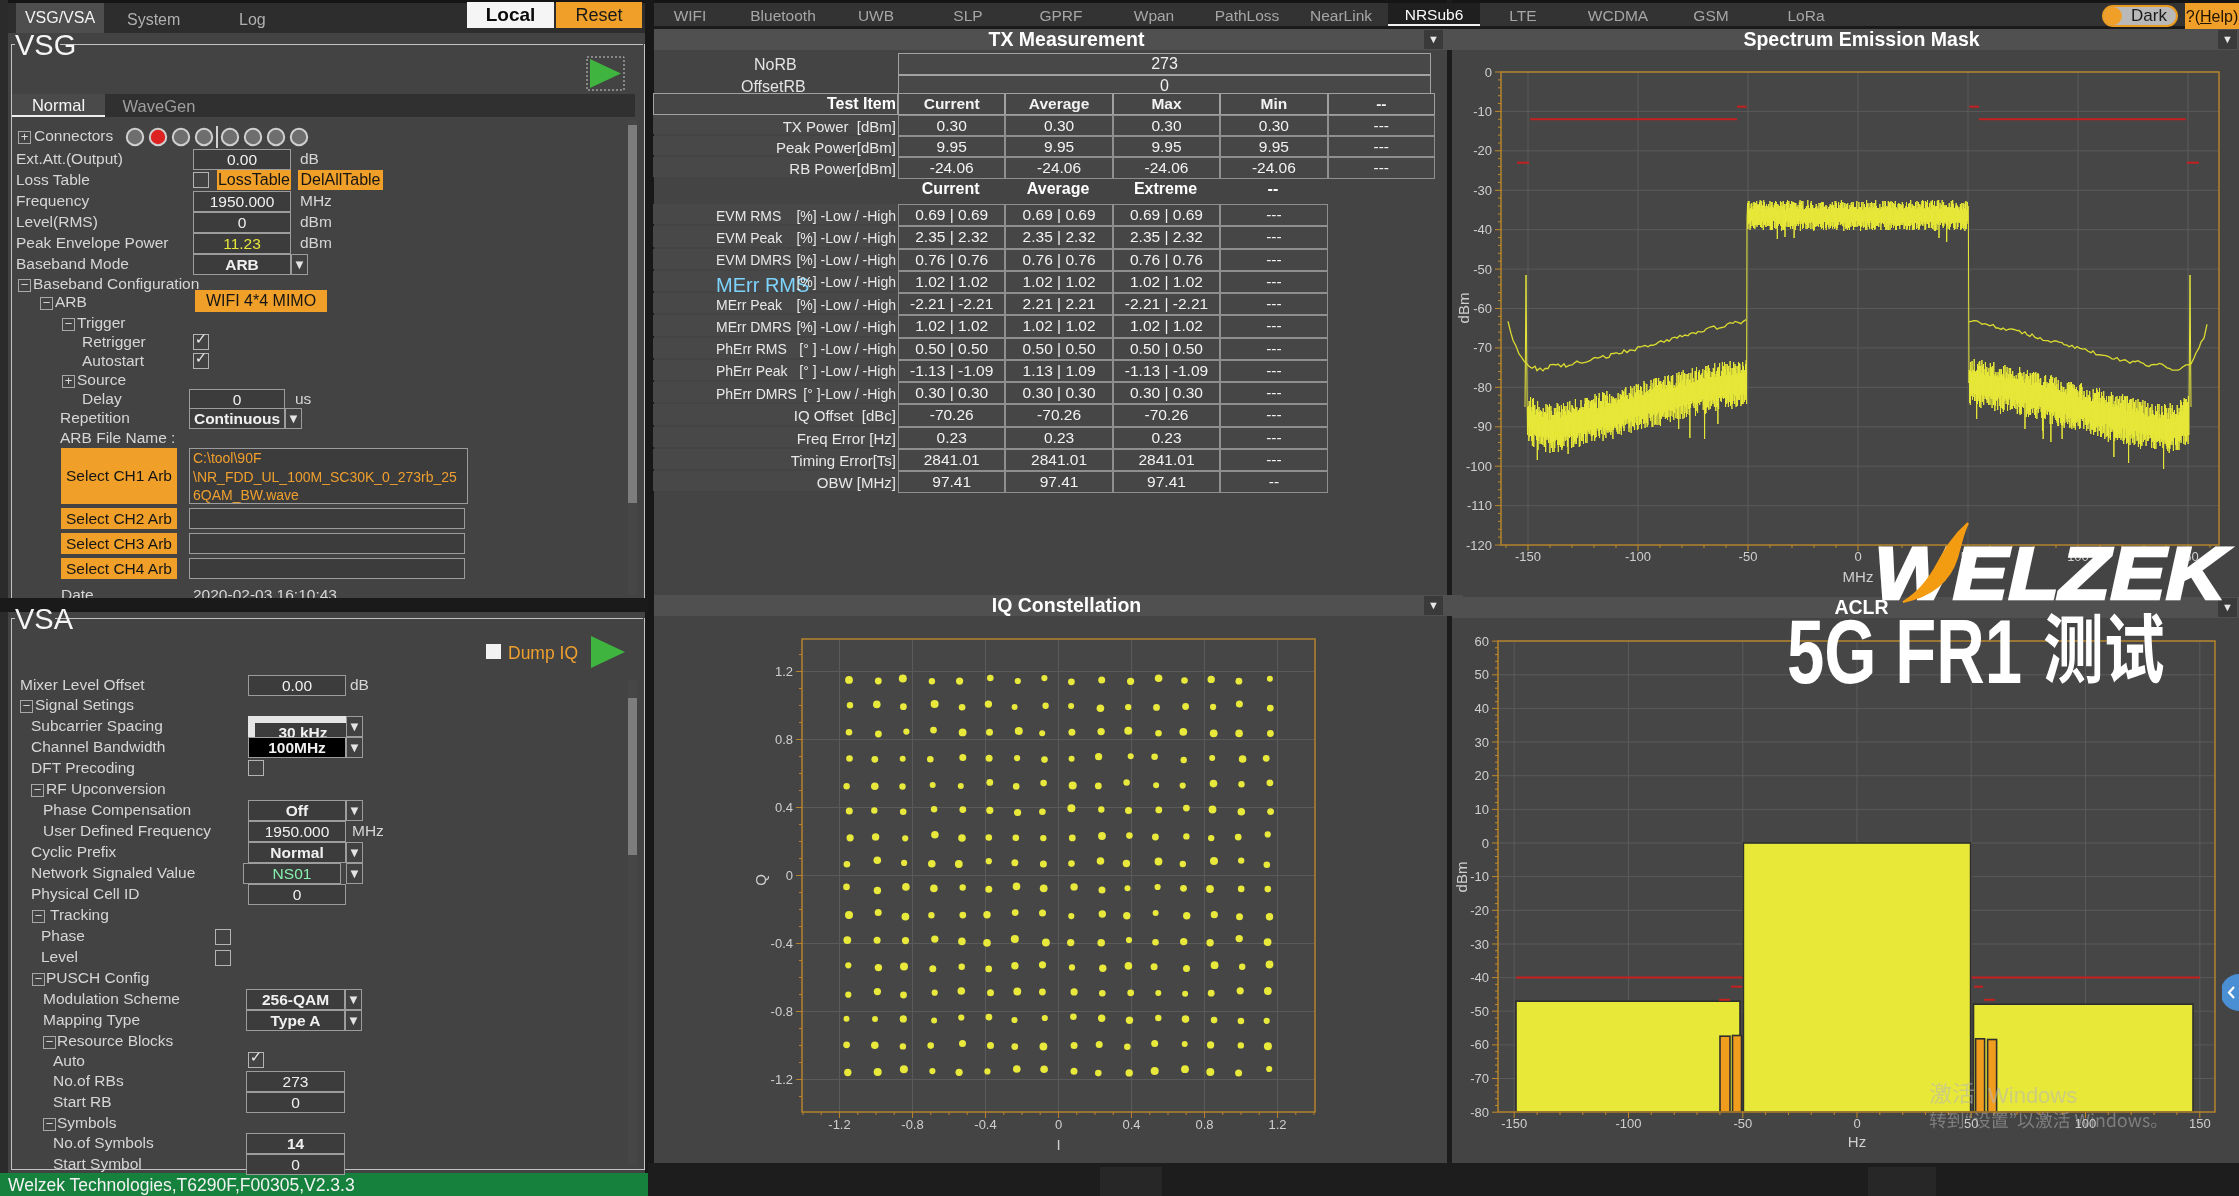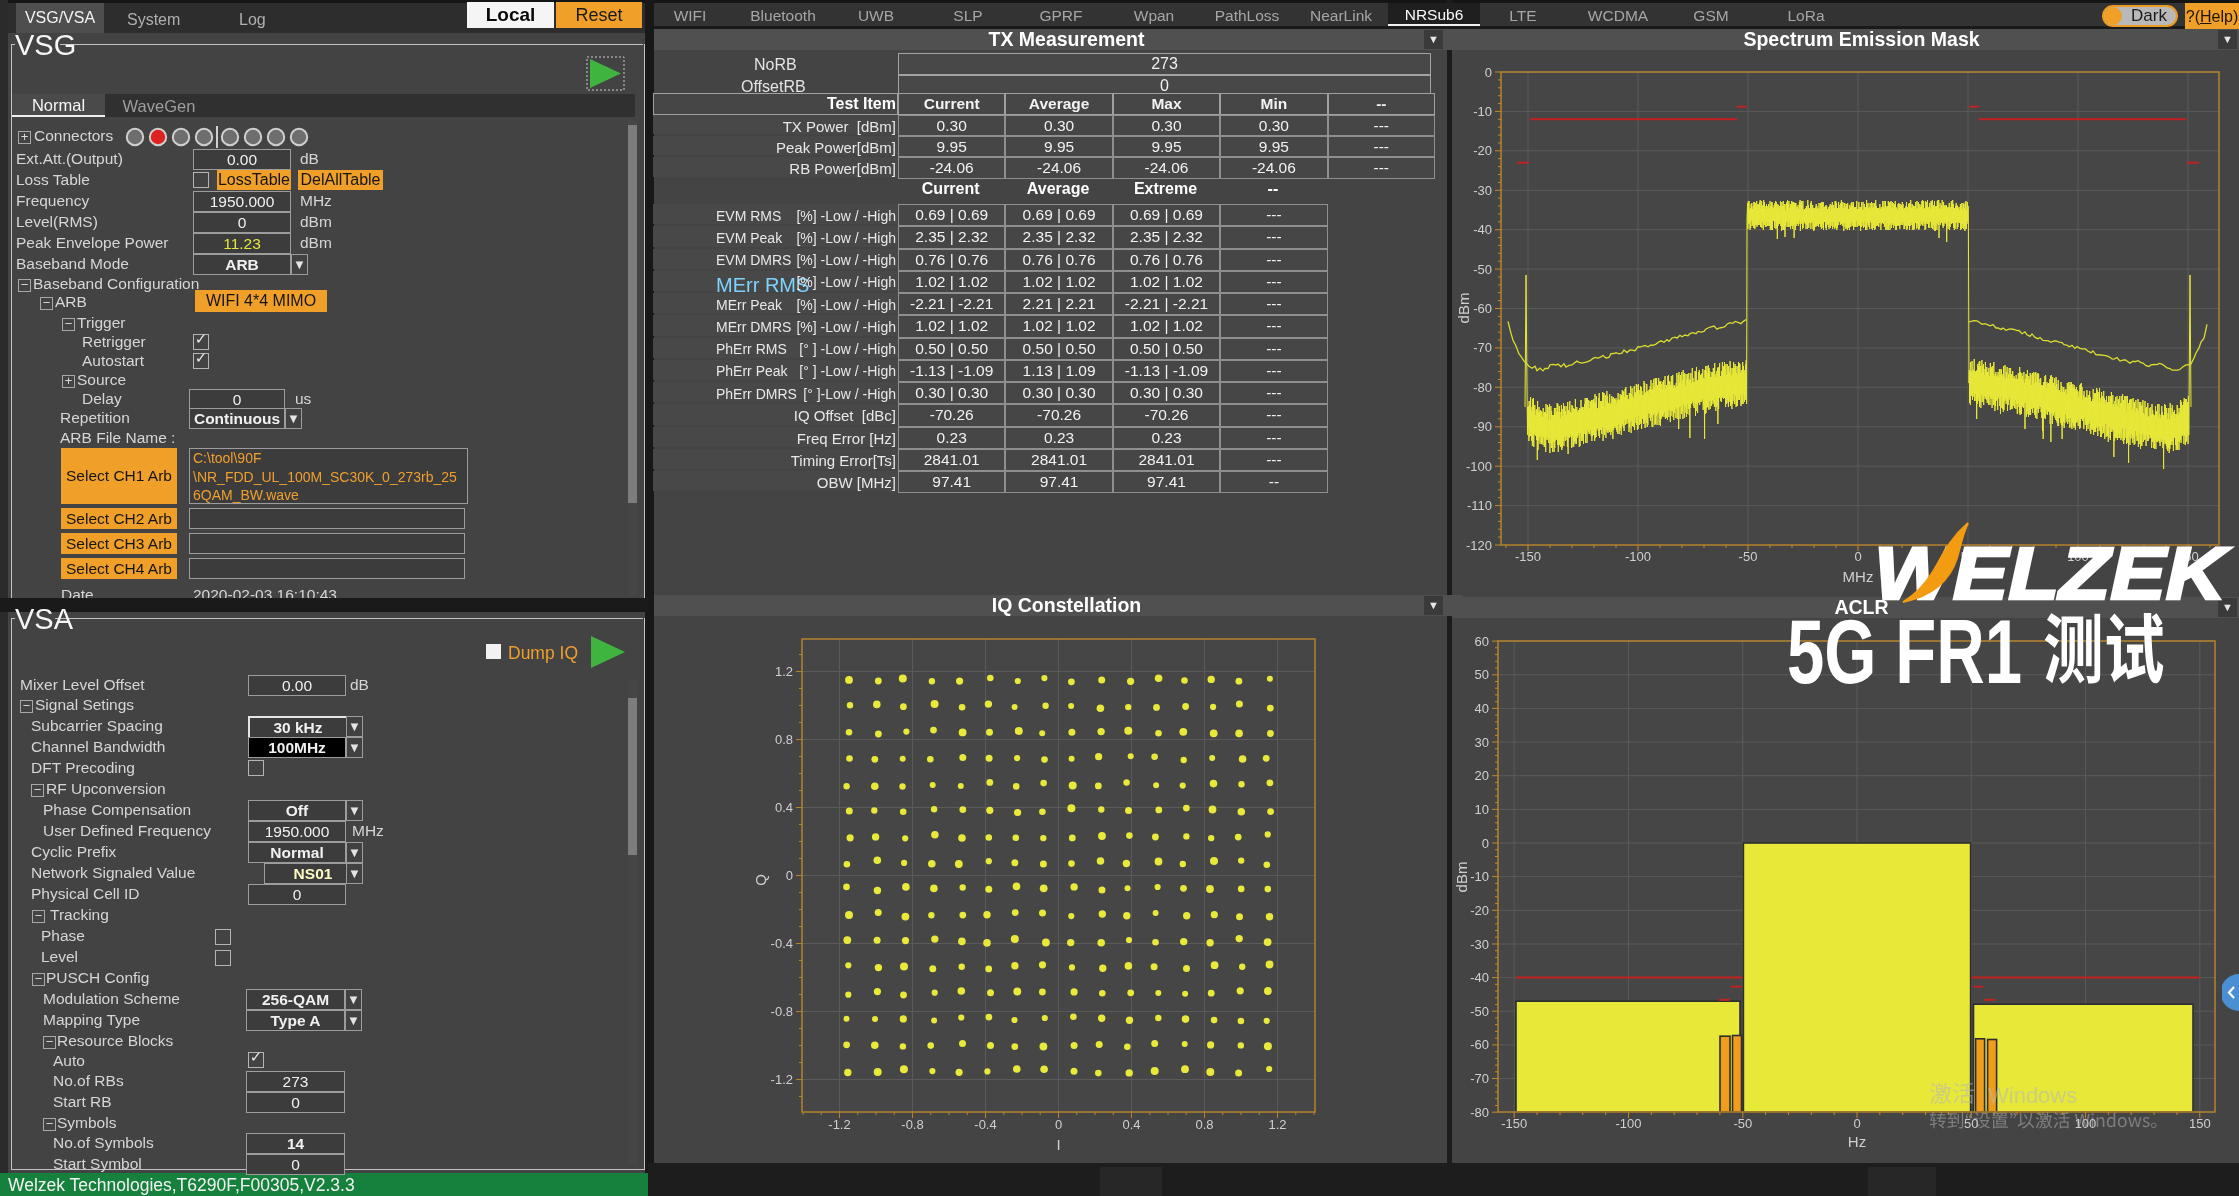--- a/index.html
+++ b/index.html
@@ -135,40 +135,40 @@
 <div class="abs abs nw" style="left:508px;top:643px;font-size:17.5px;color:#ef9f2e;font-weight:400;">Dump IQ</div>
 <svg class="abs" style="left:589px;top:635px" width="38" height="34">
     <polygon points="2,1 36,17 2,33" fill="#3fb53f"></polygon>
   </svg>
 <div class="abs abs nw" style="left:20px;top:676px;font-size:15.5px;color:#d6d6d6;font-weight:400;">Mixer Level Offset</div>
 <div class="abs abs" style="left:248px;top:675px;width:96px;height:19px;background:#3c3c3c;border:1px solid #9c9c9c;color:#f0f0f0;font-size:15.5px;font-weight:400;text-align:center;line-height:19px;">0.00</div>
 <div class="abs abs nw" style="left:350px;top:676px;font-size:15.5px;color:#d6d6d6;font-weight:400;">dB</div>
 <div class="abs abs" style="left:20px;top:700px;width:11px;height:11px;border:1px solid #a8a8a8;color:#dcdcdc;font-size:13px;line-height:10px;text-align:center;">−</div>
 <div class="abs abs nw" style="left:35px;top:696px;font-size:15.5px;color:#d6d6d6;font-weight:400;">Signal Setings</div>
 <div class="abs abs nw" style="left:31px;top:717px;font-size:15.5px;color:#d6d6d6;font-weight:400;">Subcarrier Spacing</div>
-<div class="abs abs" style="left:248px;top:716px;width:96px;height:19px;background:#3c3c3c;border:2px solid #e5e5e5;color:#f0f0f0;font-size:15.5px;font-weight:700;text-align:center;line-height:19px;">30 kHz</div>
+<div class="abs abs" style="left:248px;top:716px;width:96px;height:19px;background:#3c3c3c;border:7px solid #e5e5e5;color:#f0f0f0;font-size:15.5px;font-weight:700;text-align:center;line-height:19px;">30 kHz</div>
 <div class="abs abs" style="left:346px;top:716px;width:15px;height:19px;background:#414141;border:1px solid #9c9c9c;color:#e4e4e4;font-size:13px;line-height:19px;text-align:center;">▼</div>
 <div class="abs abs nw" style="left:31px;top:738px;font-size:15.5px;color:#d6d6d6;font-weight:400;">Channel Bandwidth</div>
 <div class="abs abs" style="left:248px;top:737px;width:96px;height:19px;background:#000000;border:1px solid #9c9c9c;color:#f0f0f0;font-size:15.5px;font-weight:700;text-align:center;line-height:19px;">100MHz</div>
 <div class="abs abs" style="left:346px;top:737px;width:15px;height:19px;background:#414141;border:1px solid #9c9c9c;color:#e4e4e4;font-size:13px;line-height:19px;text-align:center;">▼</div>
 <div class="abs abs nw" style="left:31px;top:759px;font-size:15.5px;color:#d6d6d6;font-weight:400;">DFT Precoding</div>
 <div class="abs abs" style="left:248px;top:760px;width:14px;height:14px;border:1px solid #b4b4b4;line-height:12px;text-align:center;"></div>
 <div class="abs abs" style="left:31px;top:784px;width:11px;height:11px;border:1px solid #a8a8a8;color:#dcdcdc;font-size:13px;line-height:10px;text-align:center;">−</div>
 <div class="abs abs nw" style="left:46px;top:780px;font-size:15.5px;color:#d6d6d6;font-weight:400;">RF Upconversion</div>
 <div class="abs abs nw" style="left:43px;top:801px;font-size:15.5px;color:#d6d6d6;font-weight:400;">Phase Compensation</div>
 <div class="abs abs" style="left:248px;top:800px;width:96px;height:19px;background:#3c3c3c;border:1px solid #9c9c9c;color:#f0f0f0;font-size:15.5px;font-weight:700;text-align:center;line-height:19px;">Off</div>
 <div class="abs abs" style="left:346px;top:800px;width:15px;height:19px;background:#414141;border:1px solid #9c9c9c;color:#e4e4e4;font-size:13px;line-height:19px;text-align:center;">▼</div>
 <div class="abs abs nw" style="left:43px;top:822px;font-size:15.5px;color:#d6d6d6;font-weight:400;">User Defined Frequency</div>
 <div class="abs abs" style="left:248px;top:821px;width:96px;height:19px;background:#3c3c3c;border:1px solid #9c9c9c;color:#f0f0f0;font-size:15.5px;font-weight:400;text-align:center;line-height:19px;">1950.000</div>
 <div class="abs abs nw" style="left:352px;top:822px;font-size:15.5px;color:#d6d6d6;font-weight:400;">MHz</div>
 <div class="abs abs nw" style="left:31px;top:843px;font-size:15.5px;color:#d6d6d6;font-weight:400;">Cyclic Prefix</div>
 <div class="abs abs" style="left:248px;top:842px;width:96px;height:19px;background:#3c3c3c;border:1px solid #9c9c9c;color:#f0f0f0;font-size:15.5px;font-weight:700;text-align:center;line-height:19px;">Normal</div>
 <div class="abs abs" style="left:346px;top:842px;width:15px;height:19px;background:#414141;border:1px solid #9c9c9c;color:#e4e4e4;font-size:13px;line-height:19px;text-align:center;">▼</div>
 <div class="abs abs nw" style="left:31px;top:864px;font-size:15.5px;color:#d6d6d6;font-weight:400;">Network Signaled Value</div>
-<div class="abs abs" style="left:264px;top:863px;width:96px;height:19px;background:#3c3c3c;border:1px solid #9c9c9c;color:#fef9c3;font-size:15.5px;font-weight:700;text-align:center;line-height:19px;">NS01</div>
+<div class="abs abs" style="left:243px;top:863px;width:96px;height:19px;background:#3c3c3c;border:1px solid #9c9c9c;color:#86efac;font-size:15.5px;font-weight:400;text-align:center;line-height:19px;">NS01</div>
 <div class="abs abs" style="left:346px;top:863px;width:15px;height:19px;background:#414141;border:1px solid #9c9c9c;color:#e4e4e4;font-size:13px;line-height:19px;text-align:center;">▼</div>
 <div class="abs abs nw" style="left:31px;top:885px;font-size:15.5px;color:#d6d6d6;font-weight:400;">Physical Cell ID</div>
 <div class="abs abs" style="left:248px;top:884px;width:96px;height:19px;background:#3c3c3c;border:1px solid #9c9c9c;color:#f0f0f0;font-size:15.5px;font-weight:400;text-align:center;line-height:19px;">0</div>
 <div class="abs abs" style="left:32px;top:910px;width:11px;height:11px;border:1px solid #a8a8a8;color:#dcdcdc;font-size:13px;line-height:10px;text-align:center;">−</div>
 <div class="abs abs nw" style="left:50px;top:906px;font-size:15.5px;color:#d6d6d6;font-weight:400;">Tracking</div>
 <div class="abs abs nw" style="left:41px;top:927px;font-size:15.5px;color:#d6d6d6;font-weight:400;">Phase</div>
 <div class="abs abs" style="left:215px;top:929px;width:14px;height:14px;border:1px solid #b4b4b4;line-height:12px;text-align:center;"></div>
 <div class="abs abs nw" style="left:41px;top:948px;font-size:15.5px;color:#d6d6d6;font-weight:400;">Level</div>
 <div class="abs abs" style="left:215px;top:950px;width:14px;height:14px;border:1px solid #b4b4b4;line-height:12px;text-align:center;"></div>
 <div class="abs abs" style="left:32px;top:973px;width:11px;height:11px;border:1px solid #a8a8a8;color:#dcdcdc;font-size:13px;line-height:10px;text-align:center;">−</div>

